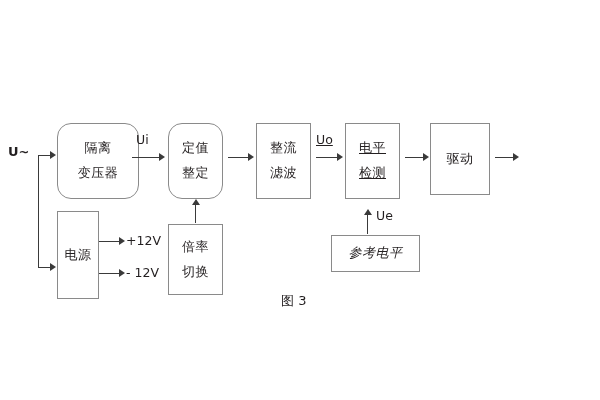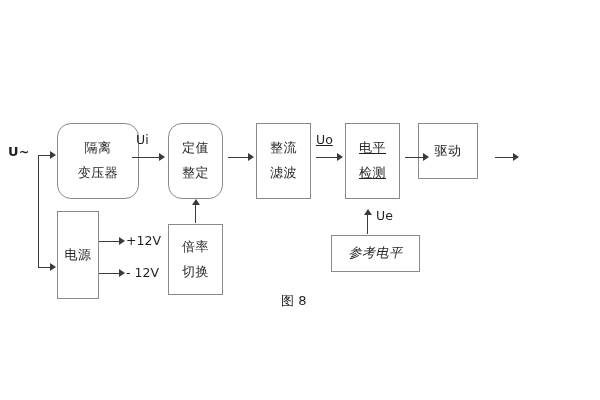--- a/index.html
+++ b/index.html
@@ -100,21 +100,21 @@
   <div class="box" style="left:256px; top:123px; width:55px; height:76px;">
     <span class="ln">整流</span>
     <span class="ln">滤波</span>
   </div>
 
   <div class="box" style="left:345px; top:123px; width:55px; height:76px;text-decoration:underline;">
     <span class="ln">电平</span>
     <span class="ln">检测</span>
   </div>
 
-  <div class="box" style="left:418px; top:123px; width:60px; height:56px;align-items:center;">
+  <div class="box" style="left:430px; top:123px; width:60px; height:72px;align-items:center;">
     <span class="ln">驱动</span>
   </div>
 
 
   <div class="box" style="left:57px; top:211px; width:42px; height:88px;">
     <span class="ln">电源</span>
   </div>
 
   <div class="box" style="left:168px; top:224px; width:55px; height:71px;">
     <span class="ln">倍率</span>
@@ -150,15 +150,15 @@
   <div class="arrow-u" style="left:364px; top:209px;"></div>
 
   <div class="hline" style="left:99px; top:241px; width:21px;"></div>
   <div class="arrow-r" style="left:119px; top:237px;"></div>
   <div class="lbl" style="left:126px; top:233px;">+12V</div>
 
   <div class="hline" style="left:99px; top:273px; width:21px;"></div>
   <div class="arrow-r" style="left:119px; top:269px;"></div>
   <div class="lbl" style="left:126px; top:265px;">- 12V</div>
 
-  <div class="caption" style="left:281px; top:292px;">图 8</div>
+  <div class="caption" style="left:281px; top:292px;">图 3</div>
 
 </div>
 
 </body></html>

